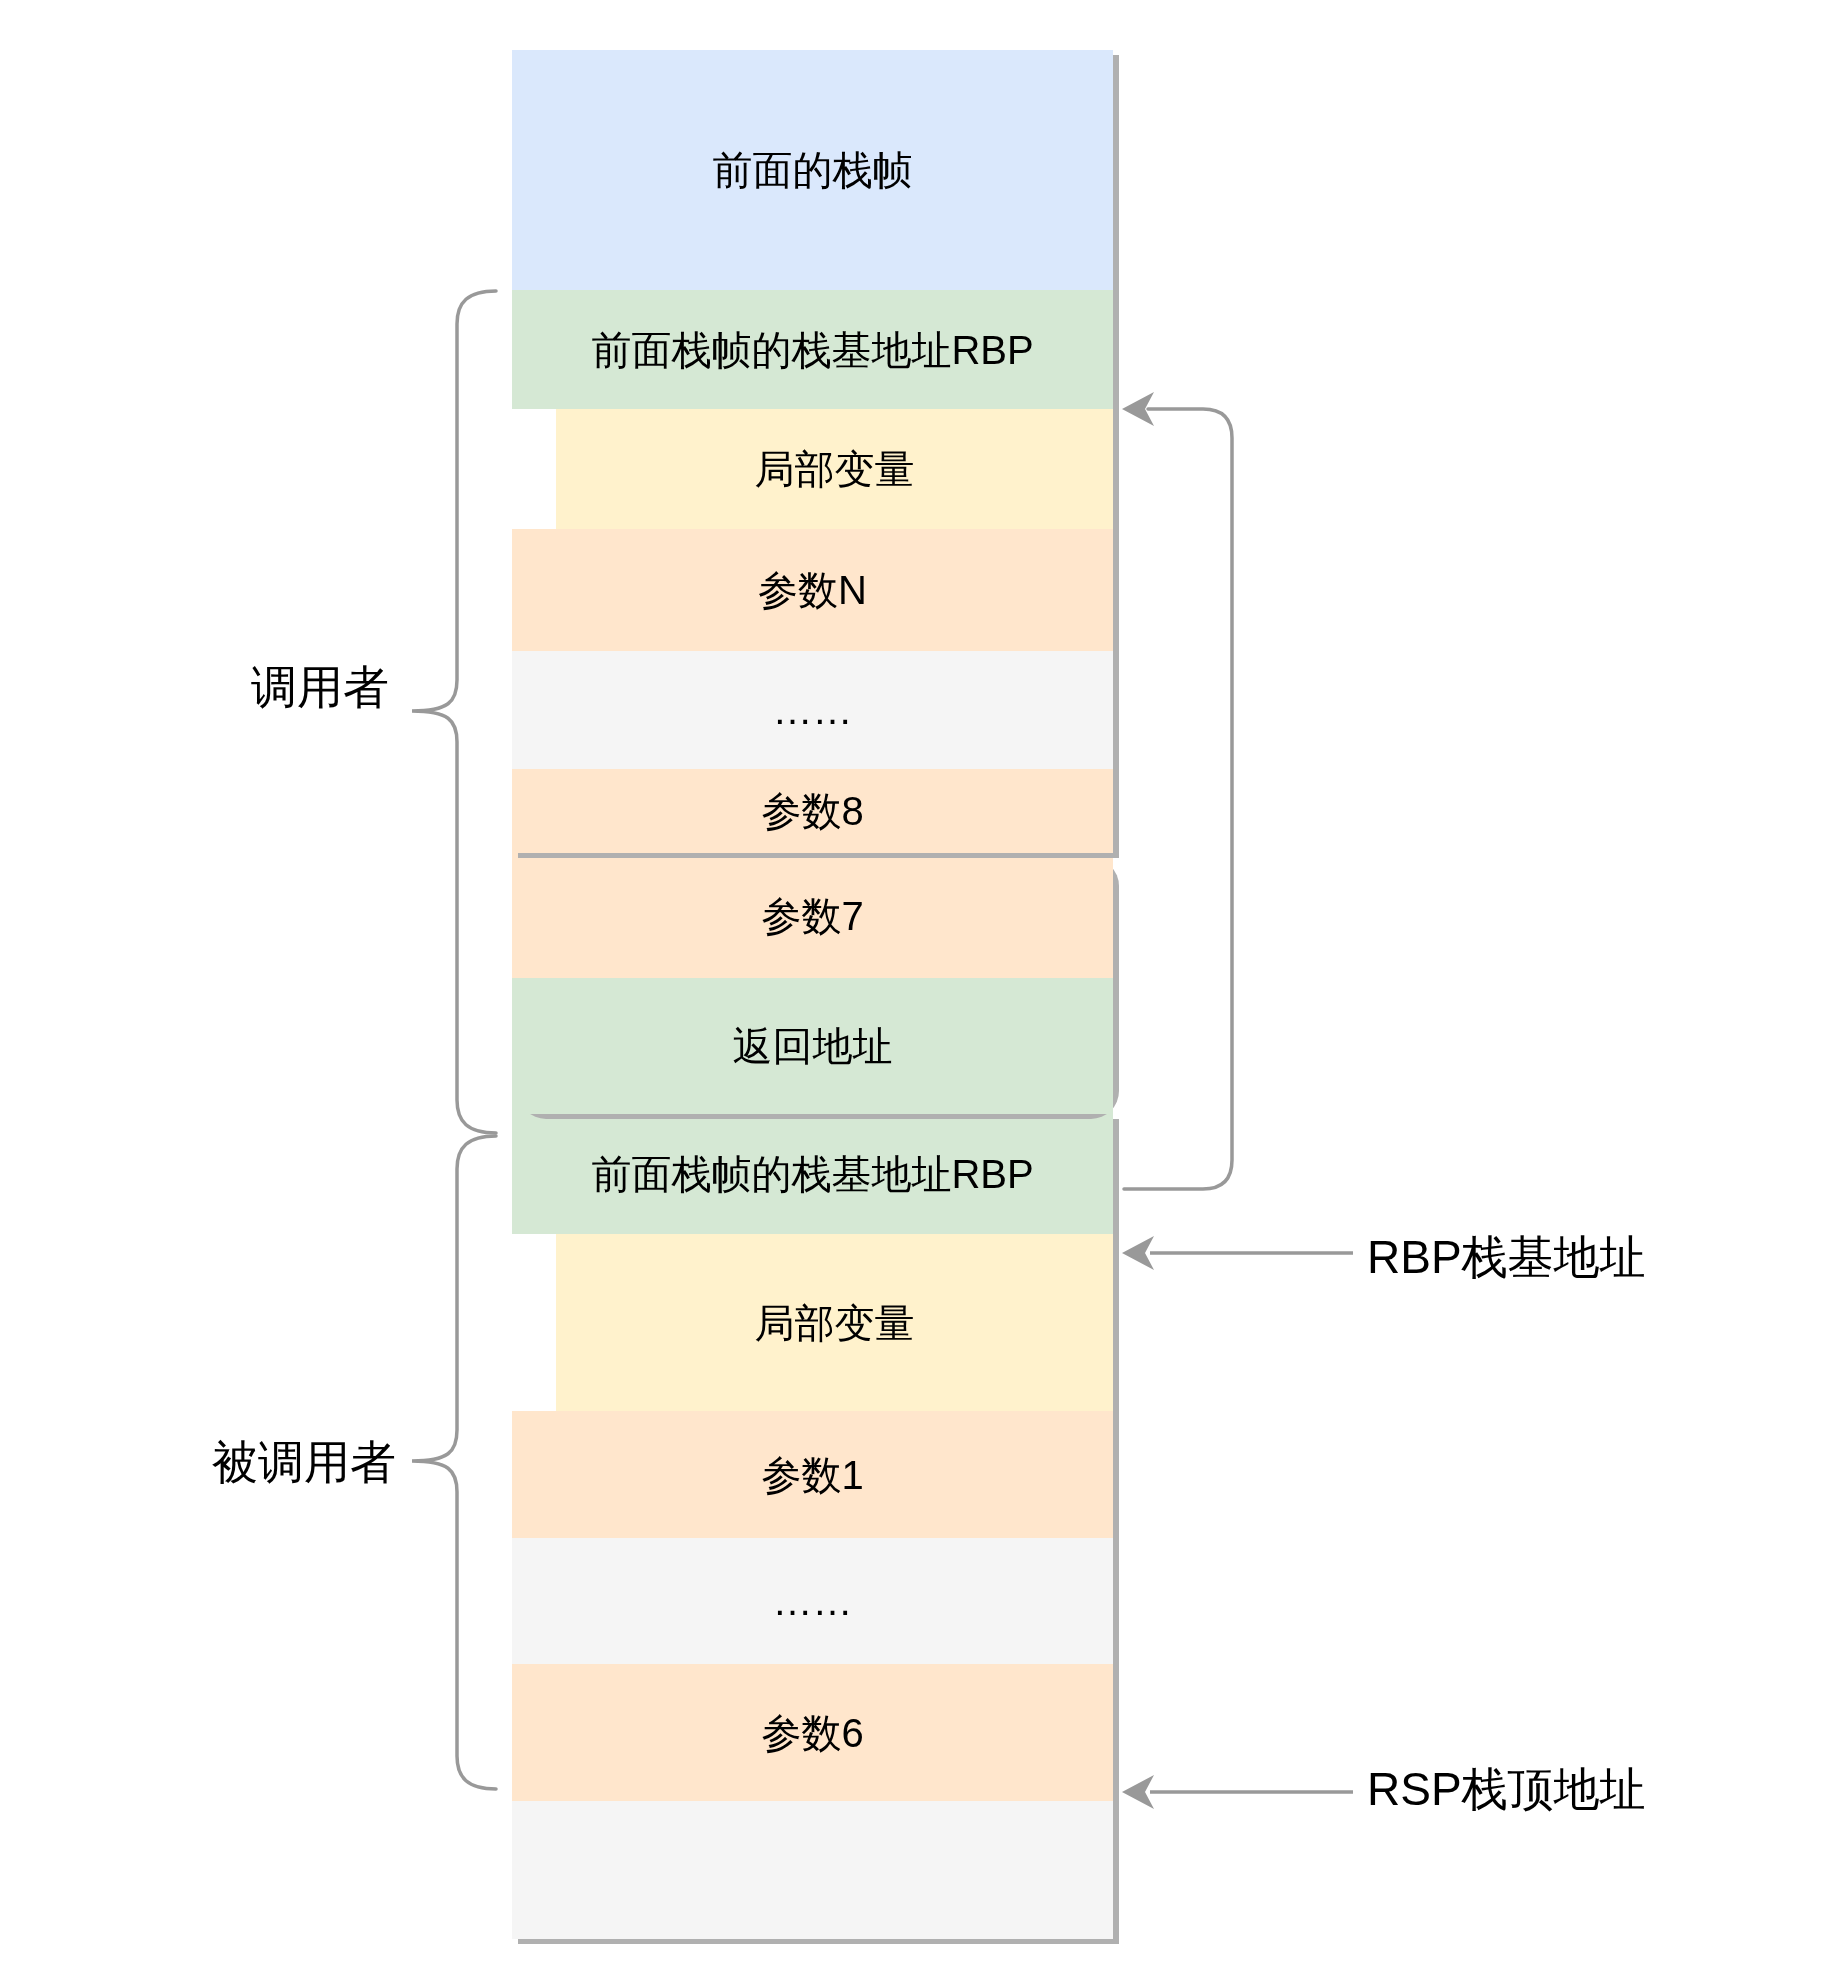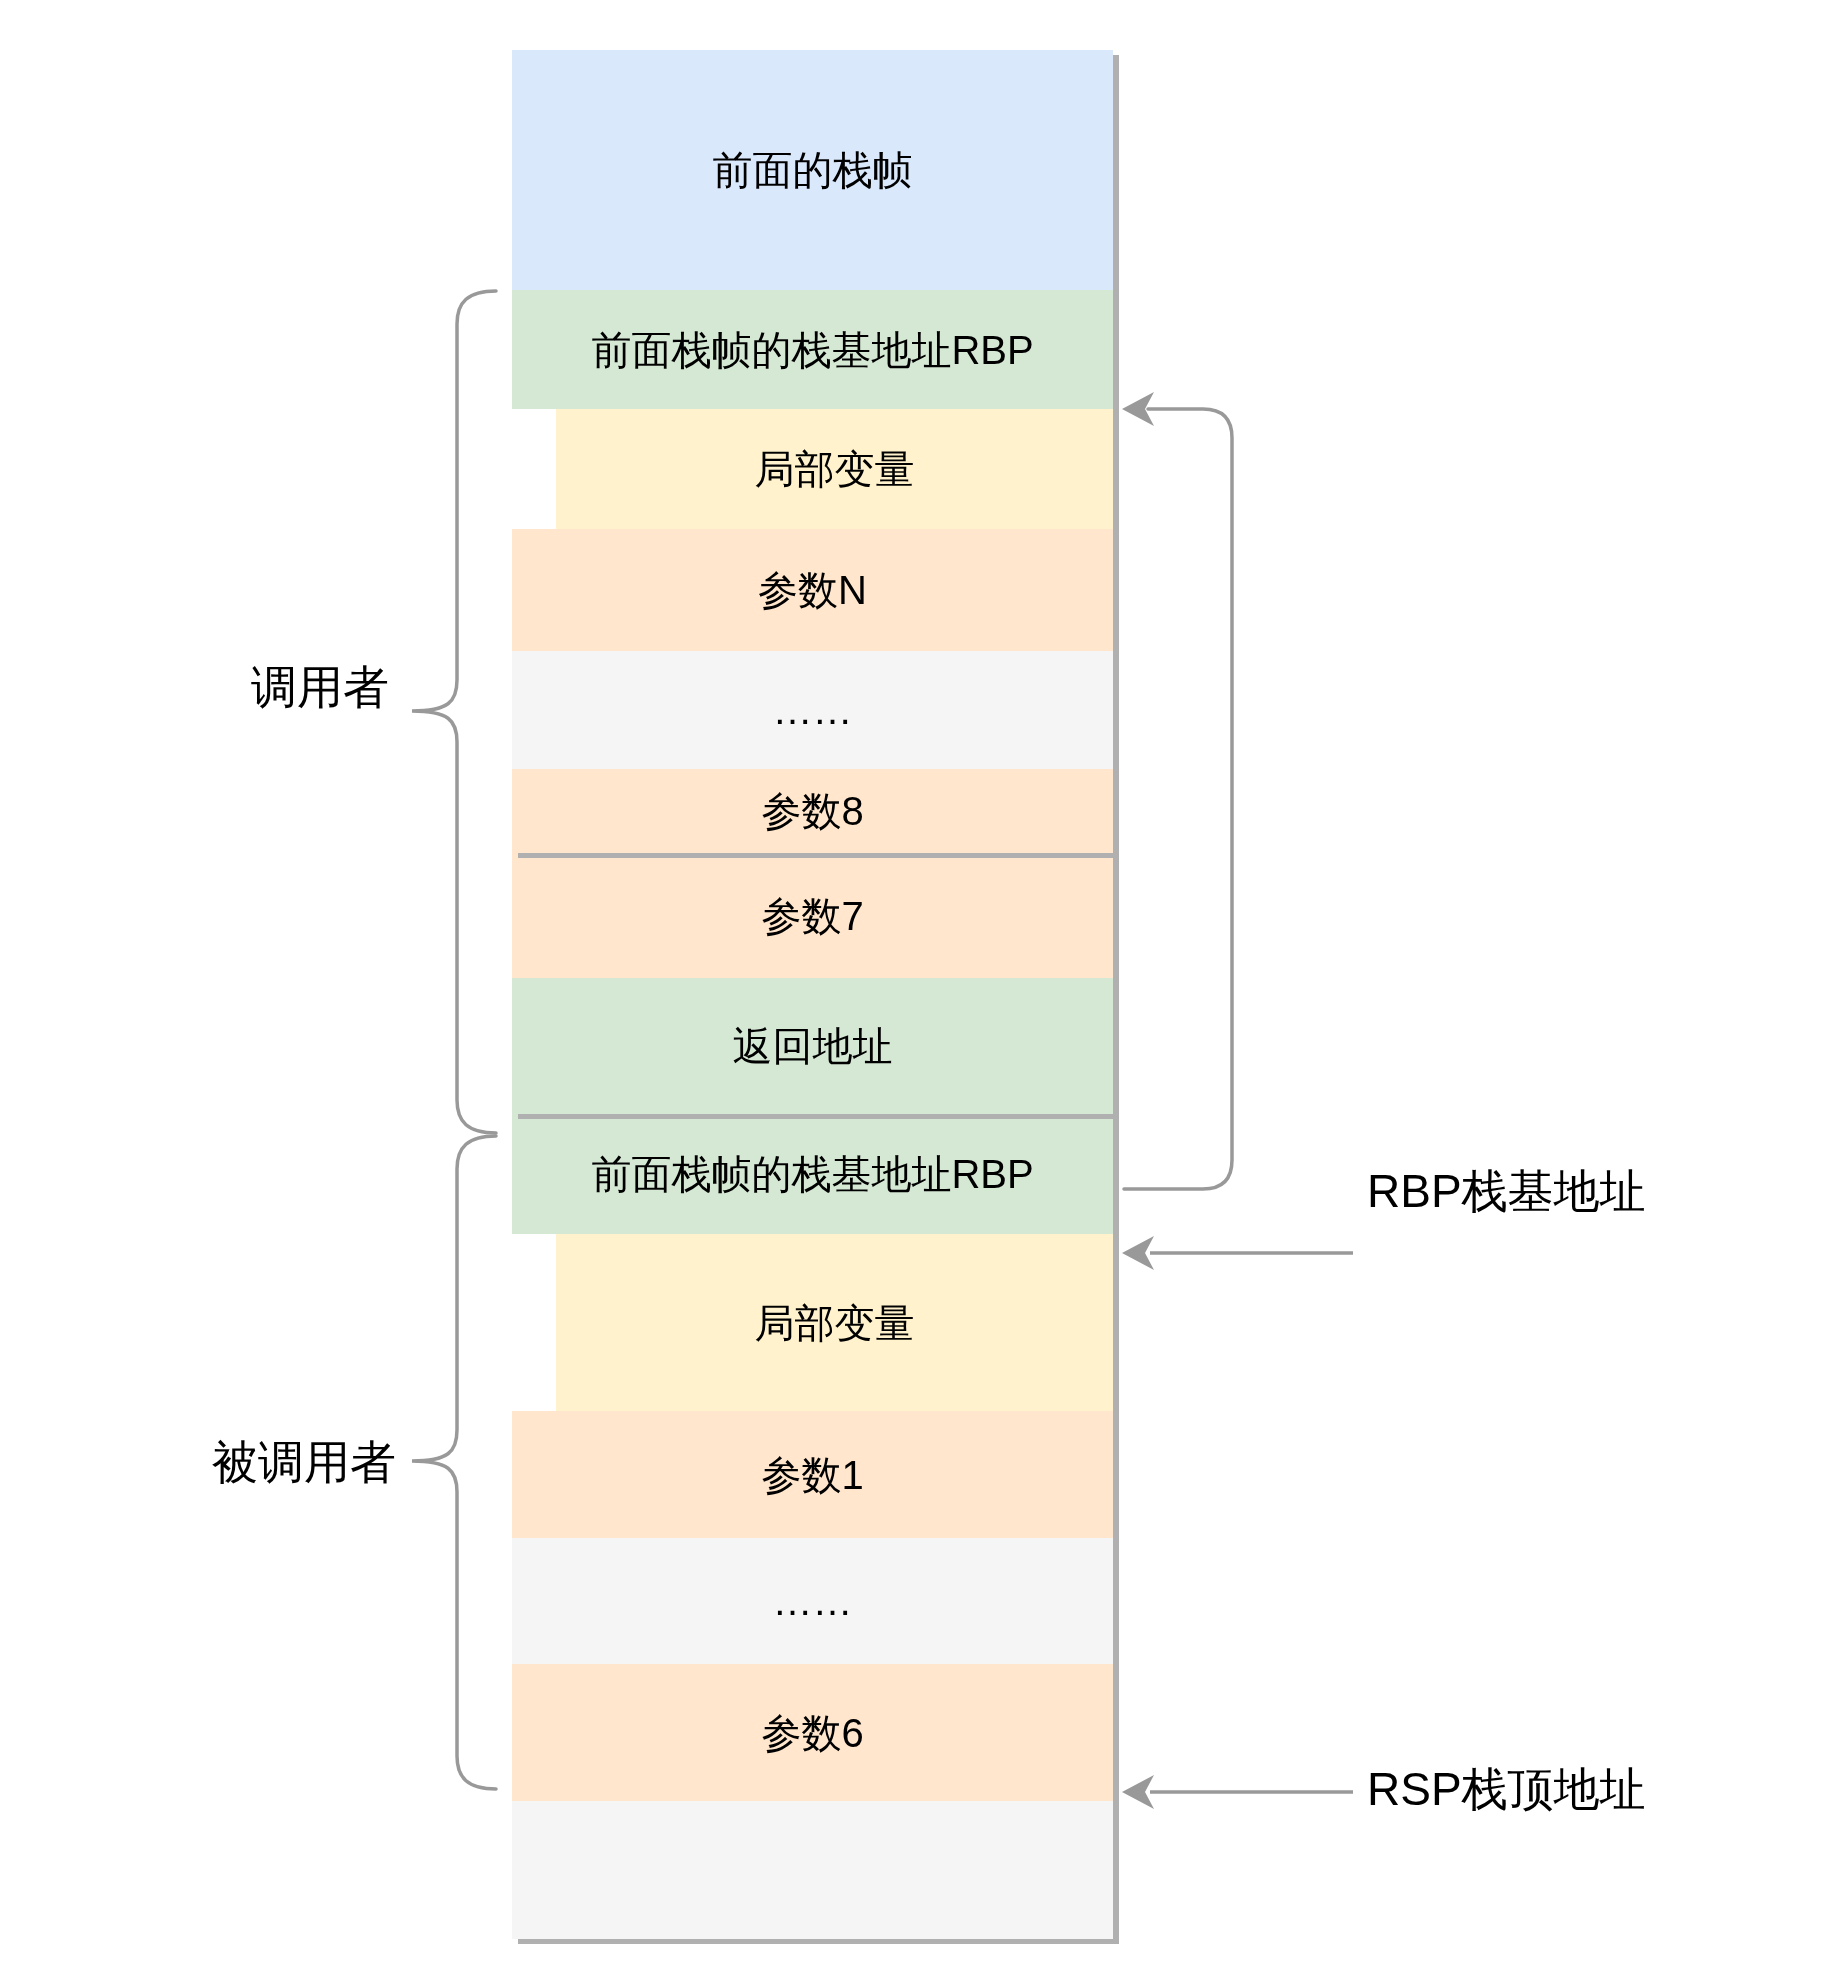--- a/index.html
+++ b/index.html
@@ -6,21 +6,21 @@
     --blue:#dae8fc; --green:#d5e8d4; --yellow:#fff2cc; --orange:#ffe6cc;
     --gray:#f5f5f5; --line:#999999; --text:#000000; --shadow:#b0b0b0;
   }
   html,body{margin:0;padding:0;background:#ffffff;}
   .canvas{
     position:relative; width:1840px; height:1973px; background:#ffffff;
     font-family:"Liberation Sans", sans-serif; color:var(--text); overflow:hidden;
   }
   .stack{position:absolute; left:512px; top:50px; width:601px;}
   .group{position:relative; box-shadow:6px 5px 0 var(--shadow);}
-  .g-a{z-index:3;} .g-b{z-index:2;} .g-c{z-index:1;}
+  .g-a{z-index:3;} .g-b{z-index:2;border-radius:28px;} .g-c{z-index:1;}
   .row{
     display:flex; align-items:center; justify-content:center;
     font-size:40px; color:var(--text); text-align:center; line-height:1.2;
   }
   .bg-blue{background:var(--blue);} .bg-green{background:var(--green);}
   .bg-yellow{background:var(--yellow);margin-left:44px;} .bg-orange{background:var(--orange);text-align:right;}
   .bg-gray{background:var(--gray);}
   .side-label{
     position:absolute; font-size:46px; color:var(--text); white-space:nowrap;
     display:flex; align-items:center;
@@ -54,21 +54,21 @@
       <div class="row bg-yellow" style="height:177px">局部变量</div>
       <div class="row bg-orange" style="height:127px">参数1</div>
       <div class="row bg-gray" style="height:126px">……</div>
       <div class="row bg-orange" style="height:137px">参数6</div>
       <div class="row bg-gray" style="height:138px"></div>
     </div>
   </div>
 
   <div class="side-label left-label" style="left:220px; top:658px;">调用者</div>
   <div class="side-label left-label" style="left:204px; top:1433px;">被调用者</div>
-  <div class="side-label" style="left:1367px; top:1164px; height:56px;">RBP栈基地址</div>
+  <div class="side-label" style="left:1367px; top:1230px; height:56px;">RBP栈基地址</div>
   <div class="side-label" style="left:1367px; top:1762px; height:56px;">RSP栈顶地址</div>
 
   <svg class="overlay" width="1840" height="1973" viewBox="0 0 1840 1973">
 
     <path d="M 496,291 C 468,291 457,302 457,324 L 457,680 C 457,702 448,711 412,711
              C 448,711 457,720 457,742 L 457,1100 C 457,1122 468,1133 496,1133" fill="none" stroke="var(--line)" stroke-width="3.5" stroke-linecap="round"></path>
 
     <path d="M 496,1136 C 468,1136 457,1147 457,1169 L 457,1430 C 457,1452 448,1461 412,1461
              C 448,1461 457,1470 457,1492 L 457,1756 C 457,1778 468,1789 496,1789" fill="none" stroke="var(--line)" stroke-width="3.5" stroke-linecap="round"></path>
 

